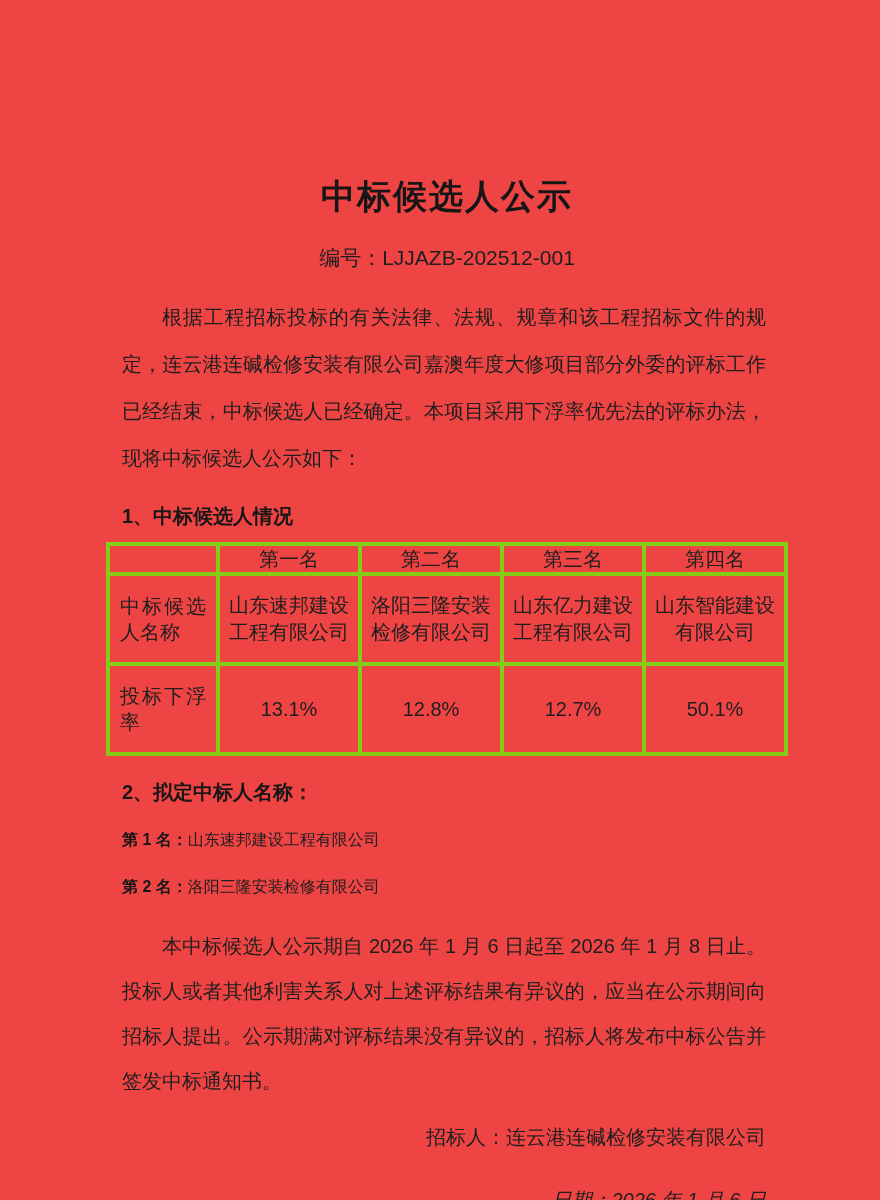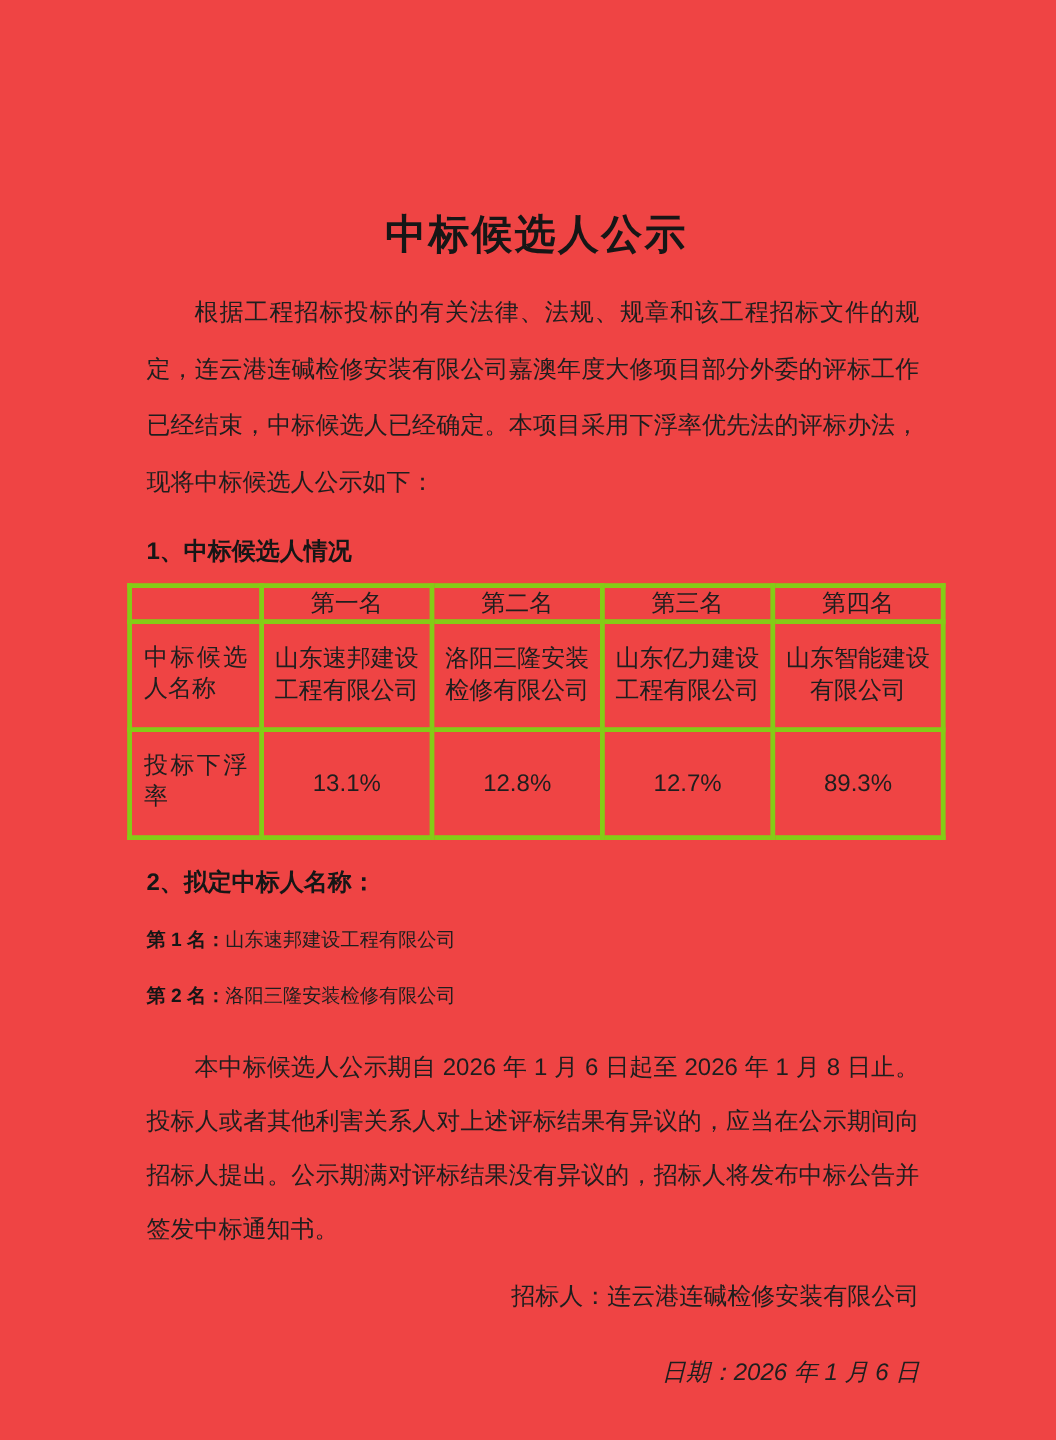--- a/index.html
+++ b/index.html
@@ -74,21 +74,20 @@
     overflow: hidden;
   }
   col.c-label { width: 110px; }
   tr.rank-row th { height: 27px; text-align: center; padding: 1px 2px; line-height: 24px; }
   td.label-cell {
     text-align: justify;
     text-justify: inter-character;
     padding: 17px 10px;
     line-height: 26px;
     vertical-align: middle;
-    font-family: Liberation Mono, monospace;
   }
   td.val-cell {
     text-align: center;
     vertical-align: middle;
     padding: 2px 4px;
     line-height: 27px;
   }
   tr.name-row td { height: 56px; }
   tr.rate-row td { height: 46px; }
   
@@ -116,20 +115,21 @@
   .sig-date { margin-top: 37px; font-style: italic; }
 </style>
 </head>
 <body>
 
 <div class="page">
   <div class="content">
 
     <div class="doc-title">中标候选人公示</div>
 
+    <div class="doc-number">编号：LJJAZB-202512-001</div>
 
     <p class="intro tb">根据工程招标投标的有关法律、法规、规章和该工程招标文件的规定，连云港连碱检修安装有限公司嘉澳年度大修项目部分外委的评标工作已经结束，中标候选人已经确定。本项目采用下浮率优先法的评标办法，现将中标候选人公示如下：</p>
 
     <div class="section-heading heading-1 tb">1、中标候选人情况</div>
 
     <table class="candidates">
       <colgroup>
         <col class="c-label">
         <col>
           <col>
@@ -149,21 +149,21 @@
           <td class="val-cell">山东速邦建设工程有限公司</td>
           <td class="val-cell">洛阳三隆安装检修有限公司</td>
           <td class="val-cell">山东亿力建设工程有限公司</td>
           <td class="val-cell">山东智能建设有限公司</td>
         </tr>
         <tr class="rate-row">
           <td class="label-cell">投标下浮率</td>
           <td class="val-cell">13.1%</td>
           <td class="val-cell">12.8%</td>
           <td class="val-cell">12.7%</td>
-          <td class="val-cell">89.3%</td>
+          <td class="val-cell">50.1%</td>
         </tr>
       </tbody>
     </table>
 
     <div class="section-heading heading-2 tb">2、拟定中标人名称：</div>
 
     <div class="winner-line tb">
       <span class="winner-label">第 1 名：</span><span class="winner-name">山东速邦建设工程有限公司</span>
     </div>
 

